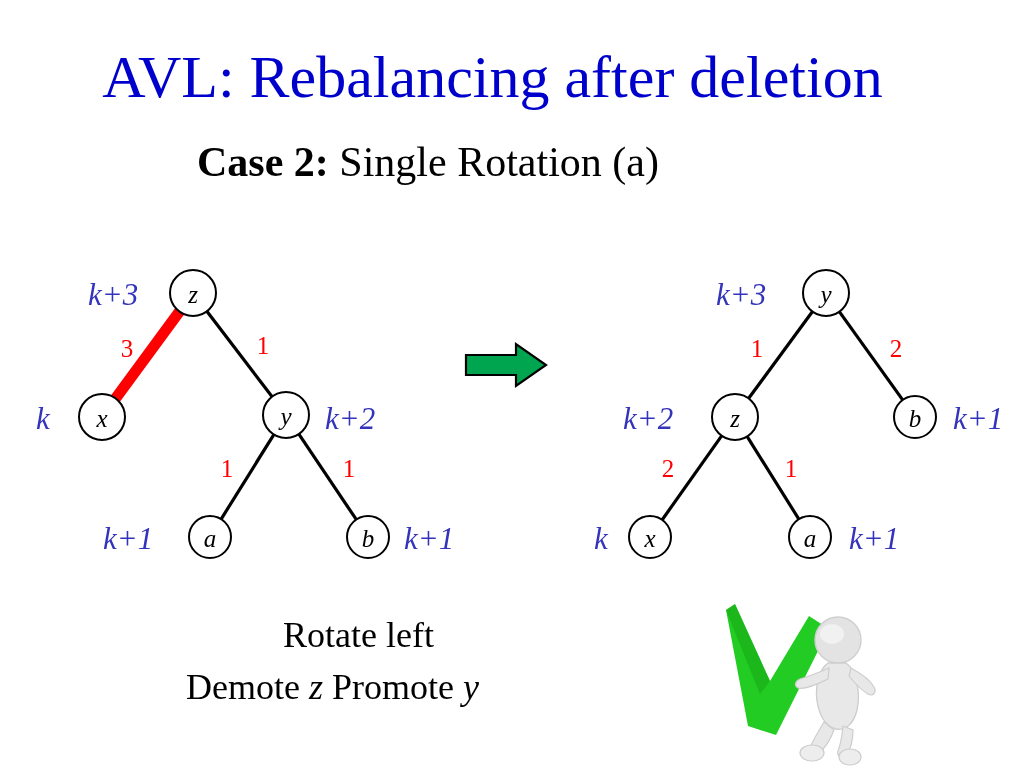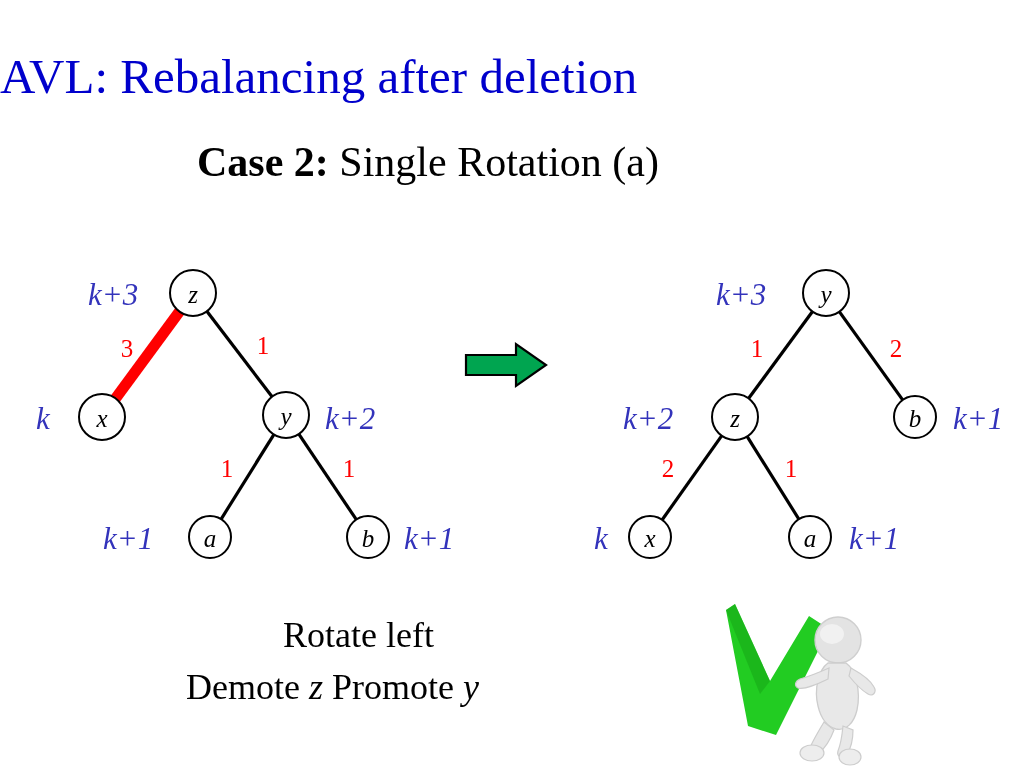--- a/index.html
+++ b/index.html
@@ -13,22 +13,22 @@
     height: 768px;
     background: #ffffff;
     overflow: hidden;
     font-family: "Liberation Serif", "DejaVu Serif", serif;
   }
   .title-main {
     position: absolute;
     left: 0;
     top: 52px;
     width: 985px;
-    text-align: left;
-    font-size: 49px;
+    text-align: center;
+    font-size: 60px;
     line-height: 50px;
     color: #0000cc;
     font-family: "Liberation Serif", "DejaVu Serif", serif;
     white-space: nowrap;
   }
   .title-sub {
     position: absolute;
     left: 0;
     top: 138px;
     width: 856px;

